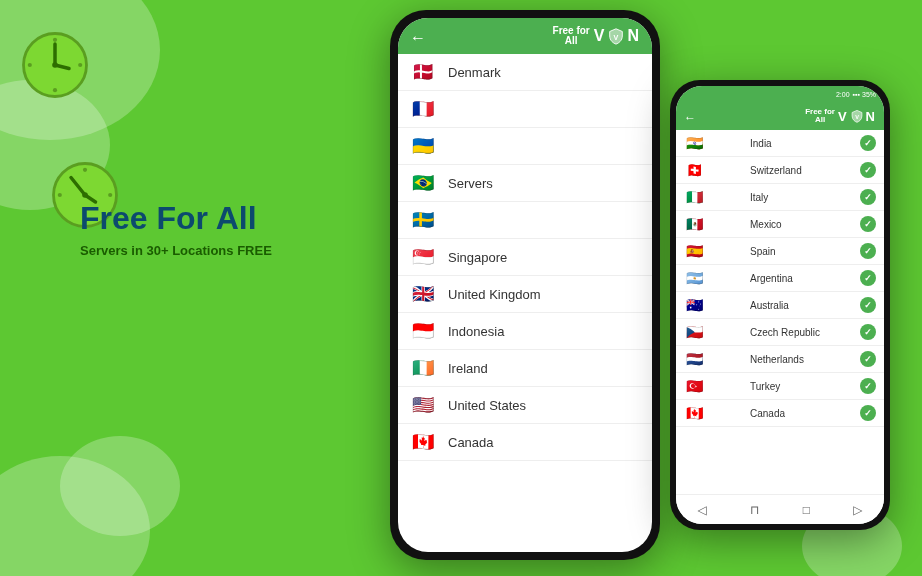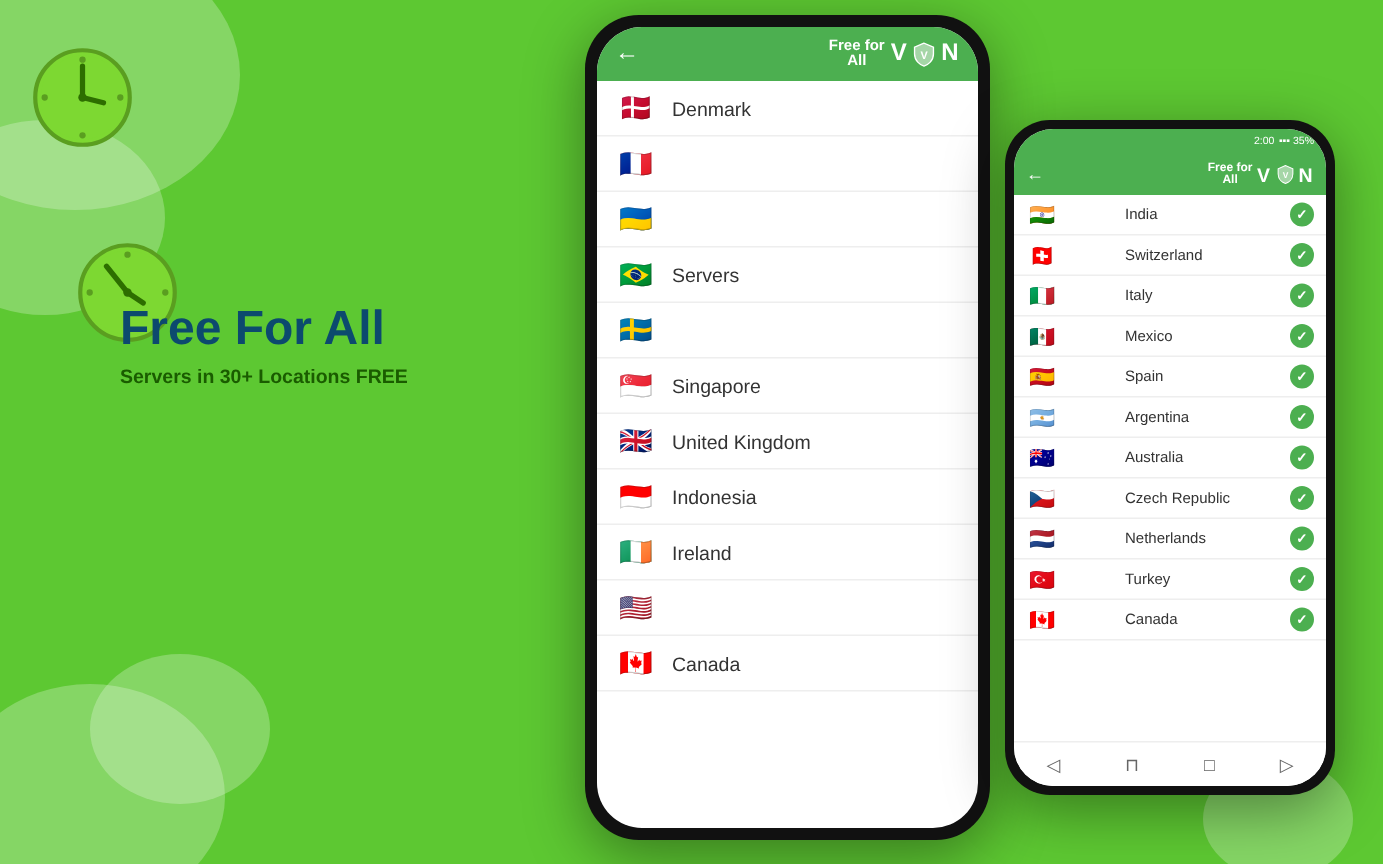--- a/index.html
+++ b/index.html
@@ -392,20 +392,21 @@
       <div class="country-item">
         <div class="flag">🇮🇩</div>
         <span class="country-name">Indonesia</span>
       </div>
       <div class="country-item">
         <div class="flag">🇮🇪</div>
         <span class="country-name">Ireland</span>
       </div>
       <div class="country-item">
         <div class="flag">🇺🇸</div>
+        <span class="country-name">United States</span>
       </div>
       <div class="country-item">
         <div class="flag">🇨🇦</div>
         <span class="country-name">Canada</span>
       </div>
     </div>
   </div>
 </div>
 
 <div class="phone-secondary">

